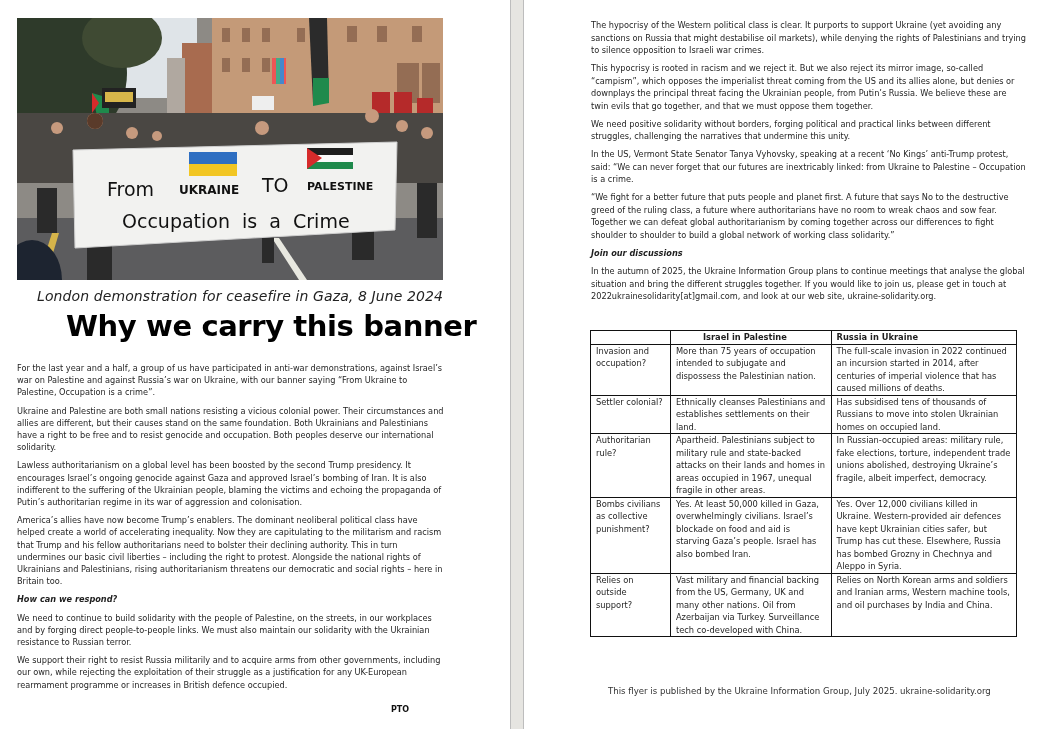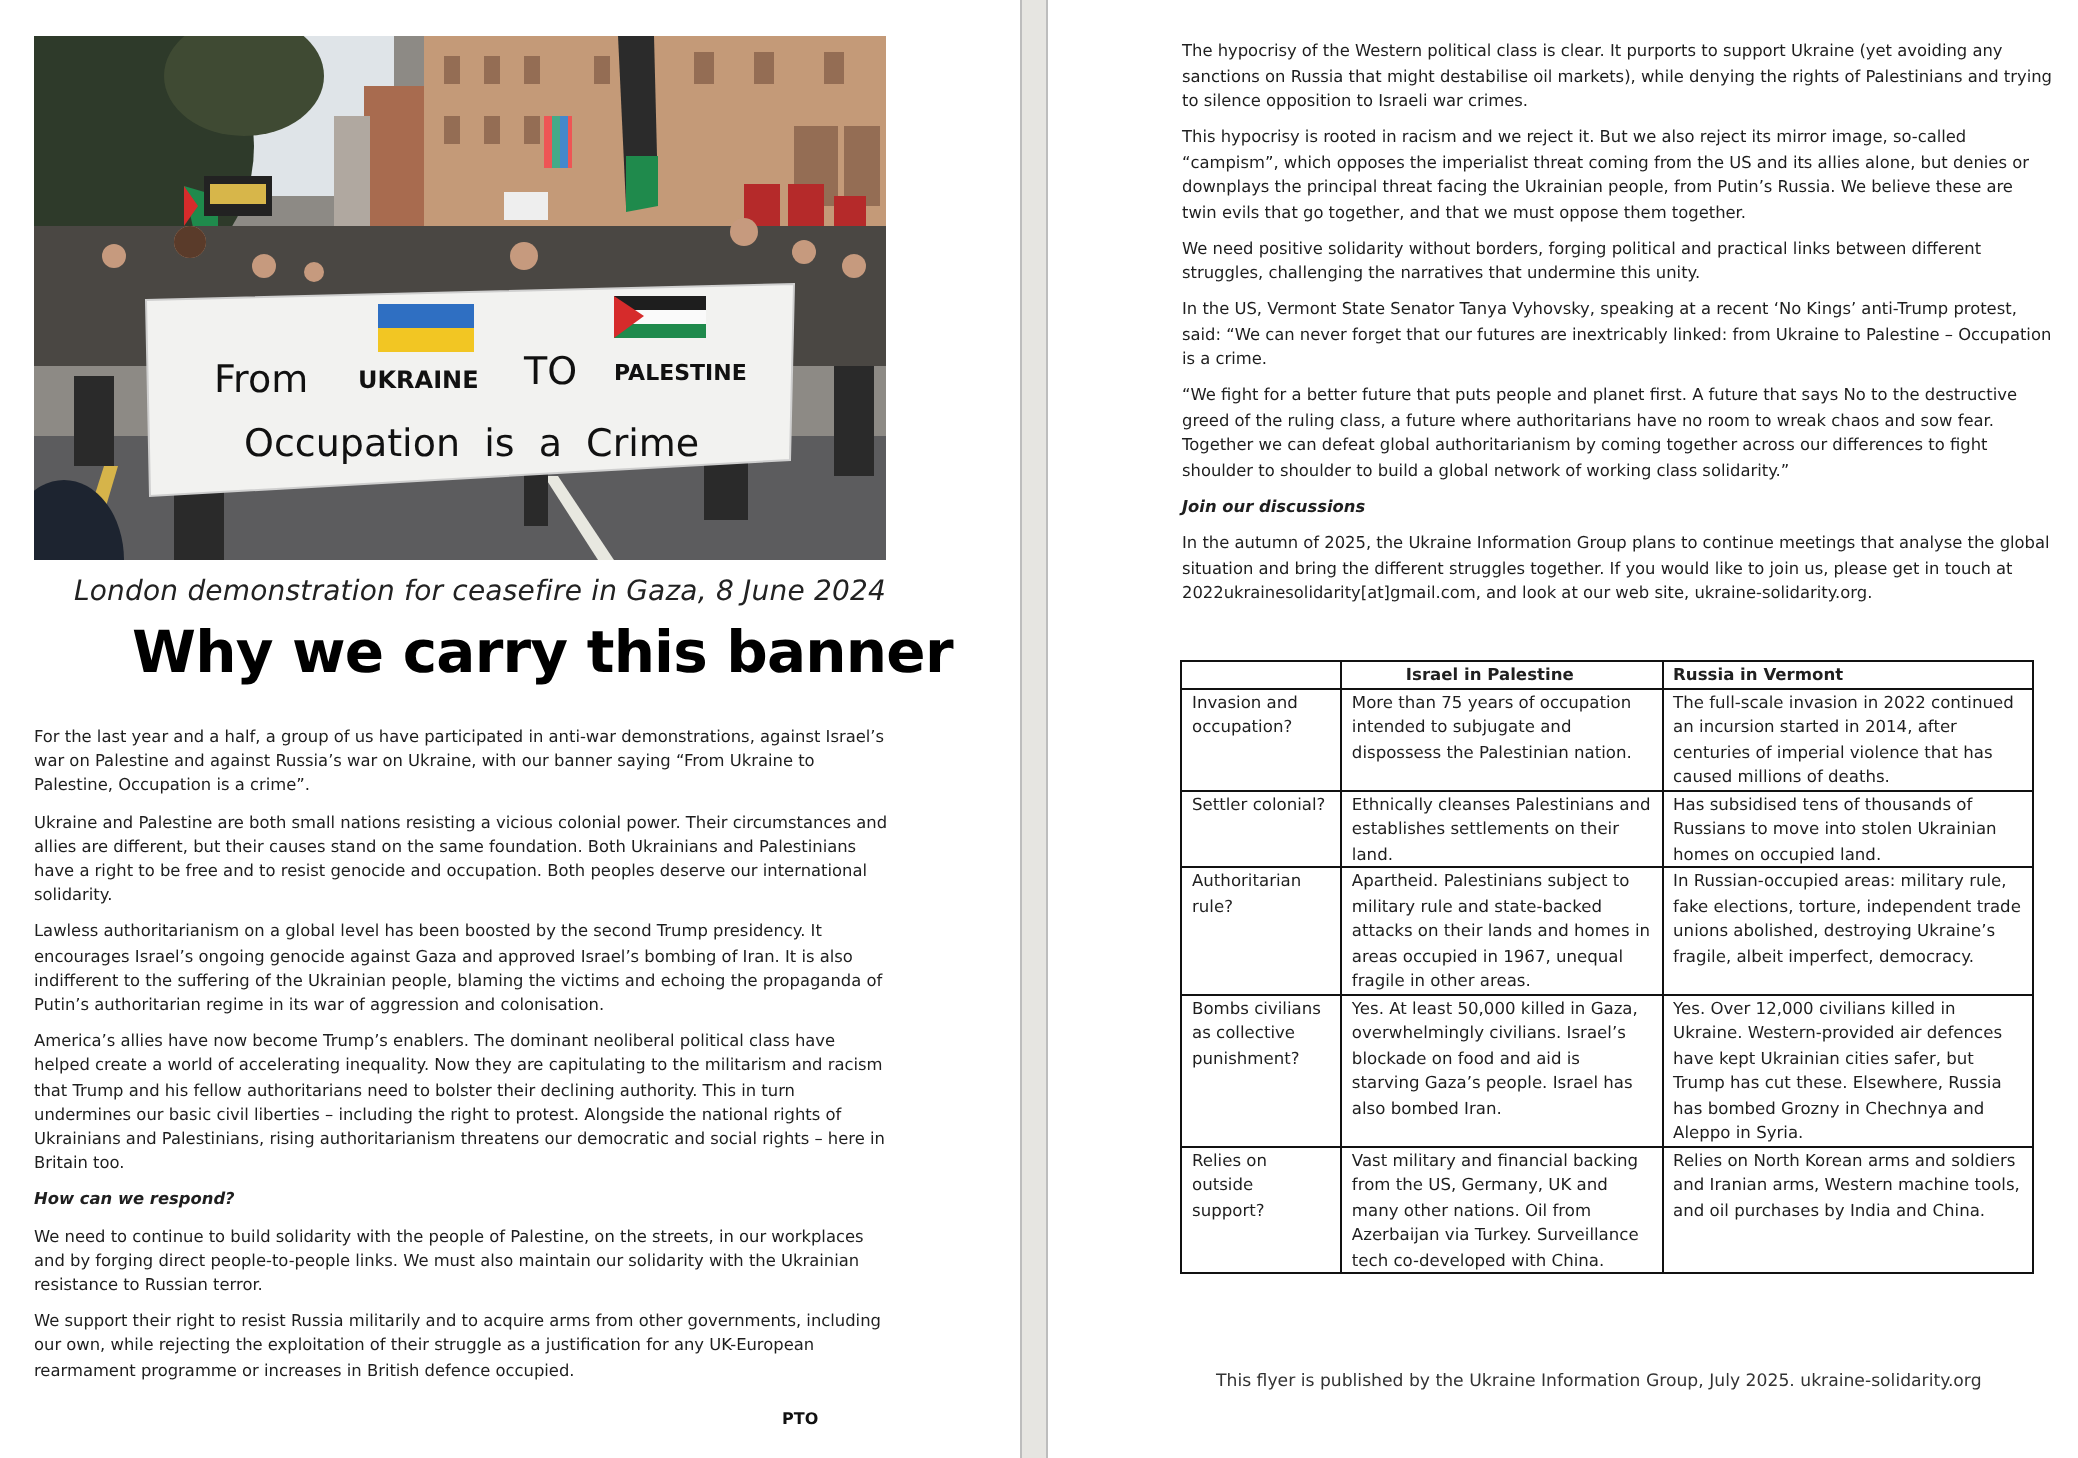--- a/index.html
+++ b/index.html
@@ -152,21 +152,21 @@
     <p>“We fight for a better future that puts people and planet first. A future that says No to the destructive greed of the ruling class, a future where authoritarians have no room to wreak chaos and sow fear. Together we can defeat global authoritarianism by coming together across our differences to fight shoulder to shoulder to build a global network of working class solidarity.”</p>
     <div class="subhead">Join our discussions</div>
     <p>In the autumn of 2025, the Ukraine Information Group plans to continue meetings that analyse the global situation and bring the different struggles together. If you would like to join us, please get in touch at 2022ukrainesolidarity[at]gmail.com, and look at our web site, ukraine-solidarity.org.</p>
   </div>
 
   <table class="compare-table">
     <thead>
       <tr>
         <th class="c0"></th>
         <th class="c1">Israel in Palestine</th>
-        <th class="c2">Russia in Vermont</th>
+        <th class="c2">Russia in Ukraine</th>
       </tr>
     </thead>
     <tbody>
       <tr>
         <td>Invasion and occupation?</td>
         <td>More than 75 years of occupation intended to subjugate and dispossess the Palestinian nation.</td>
         <td>The full-scale invasion in 2022 continued an incursion started in 2014, after centuries of imperial violence that has caused millions of deaths.</td>
       </tr>
       <tr>
         <td>Settler colonial?</td>

